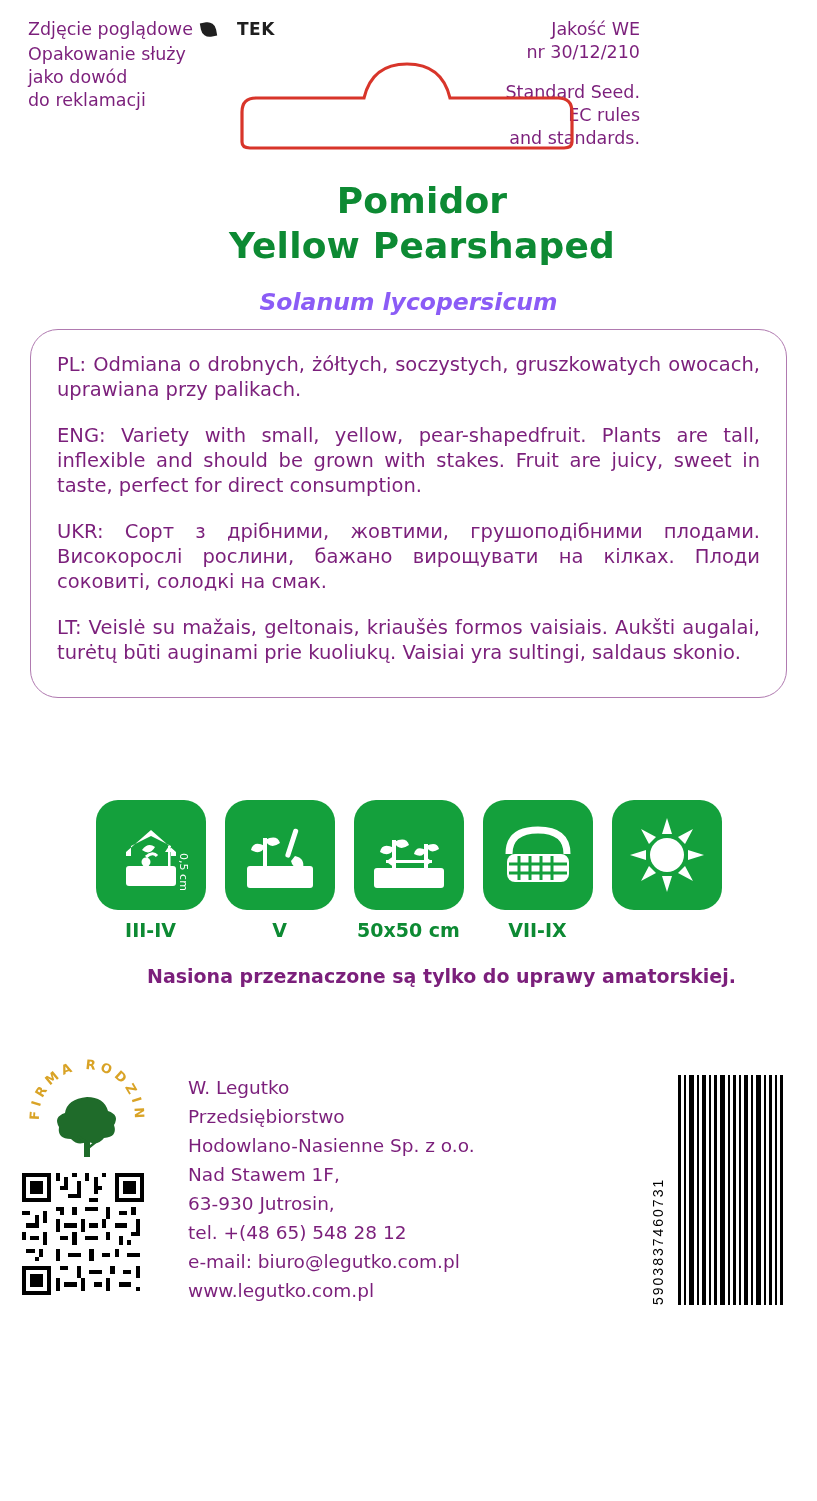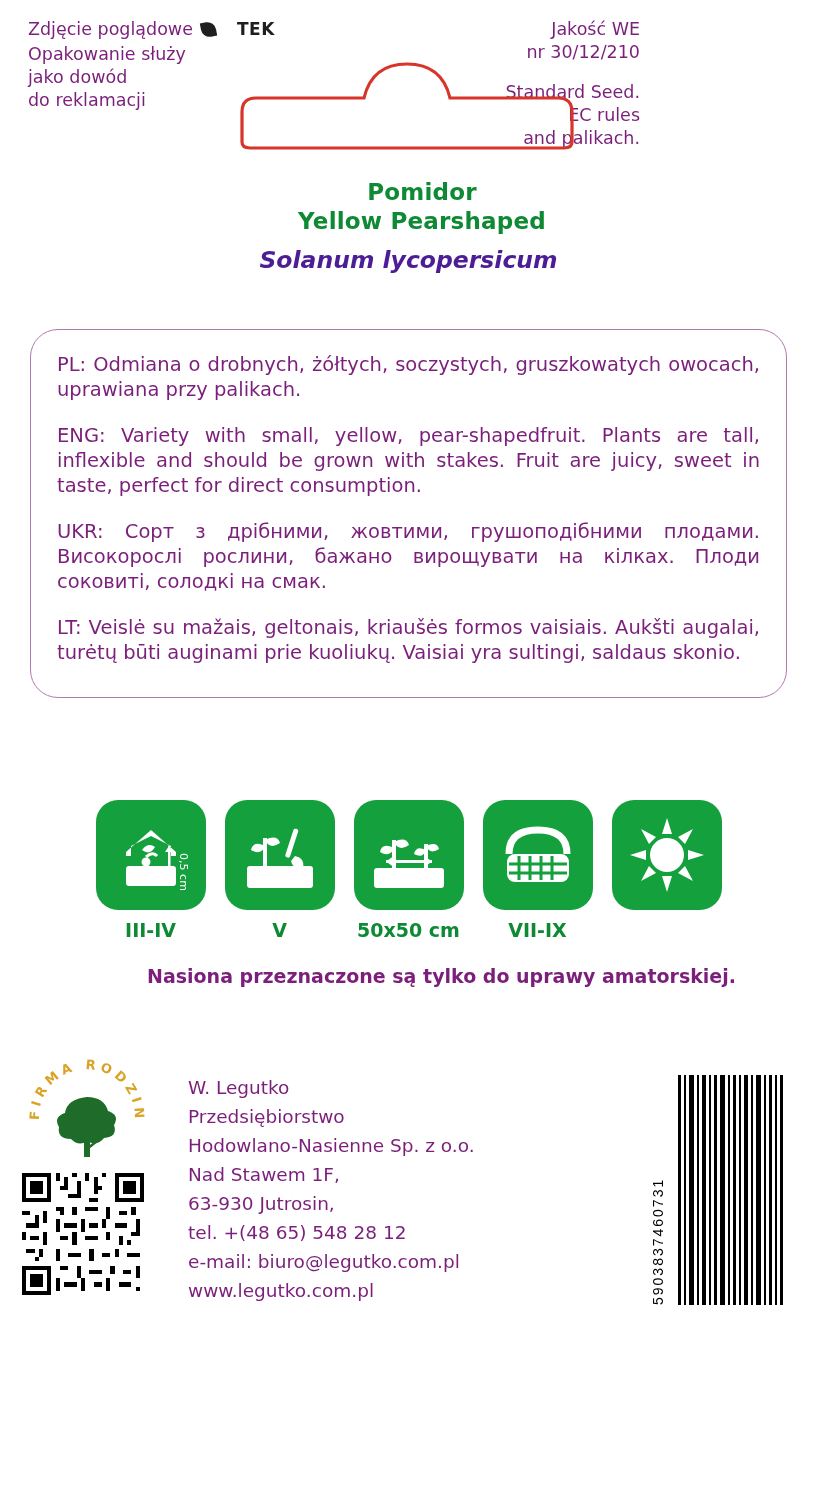--- a/index.html
+++ b/index.html
@@ -85,33 +85,33 @@
 
   
   .titles {
     position: absolute;
     top: 178px;
     left: 0;
     width: 817px;
     text-align: center;
   }
   .title-main {
-    font-size: 23px;
+    font-size: 36px;
     font-weight: bold;
     color: #0d8a33;
     line-height: 1.25;
     letter-spacing: 0.2px;
     padding-left: 27px;
   }
   .title-latin {
-    margin-top: 10px;
+    margin-top: 20px;
     font-size: 23.5px;
     font-style: italic;
     font-weight: bold;
-    color: #4c1d95;
+    color: #8b5cf6;
   }
 
   
   .desc-box {
     position: absolute;
     left: 30px;
     top: 329px;
     width: 757px;
     box-sizing: border-box;
     border: 1.6px solid #b07ab0;
@@ -242,21 +242,21 @@
 jako dowód
 do reklamacji</div>
   </div>
 
   <div class="top-right">
     <div>Jakość WE</div>
     <div>nr 30/12/210</div>
     <div class="gap"></div>
     <div style="white-space:pre-line;">Standard Seed.
 EC rules
-and palikach.</div>
+and standards.</div>
   </div>
 
   <svg class="hanger" viewBox="0 0 350 100">
     <path d="M10,92 L10,62 Q10,48 24,48 L132,48 Q140,14 175,14 Q210,14 218,48 L326,48 Q340,48 340,62 L340,92 Q340,98 332,98 L18,98 Q10,98 10,92 Z" fill="none" stroke="#d8352a" stroke-width="3.2"></path>
   </svg>
 </div>
 
 <div class="titles">
   <div class="title-main">
     <div>Pomidor</div>

